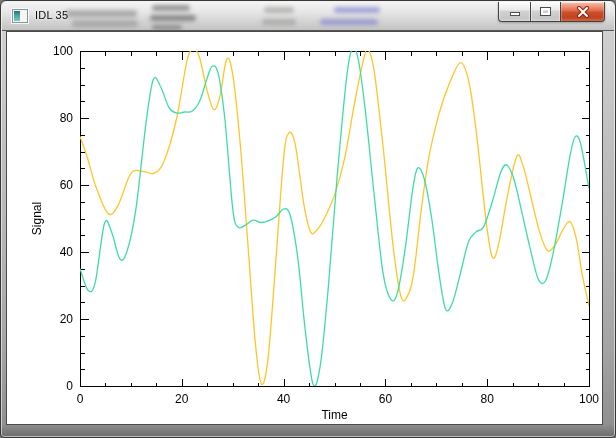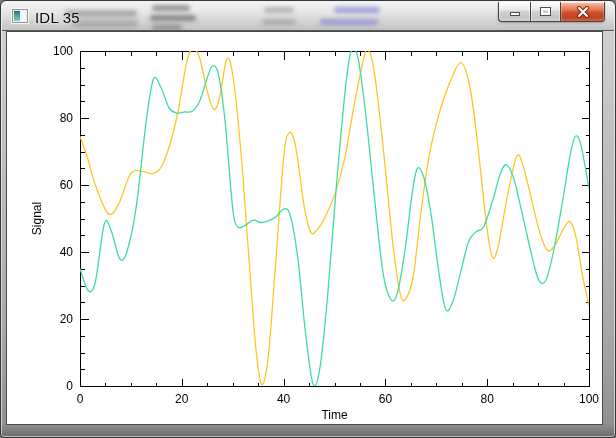--- a/index.html
+++ b/index.html
@@ -28,21 +28,21 @@
   .titlebar-icon {
     position:absolute; left:10px; top:7px; width:16px; height:14px;
     background:#f4f6f5; border:1px solid #8a9795;
     box-shadow:0 0 0 1px rgba(255,255,255,.8);
   }
   .titlebar-icon .pane {
     position:absolute; left:1px; top:1px; width:6px; height:10px;
     background:linear-gradient(180deg,#2f6f70 0%,#49a7a2 45%,#7ccbc2 100%);
   }
   .titlebar-title {
-    position:absolute; left:33px; top:7px; font-size:15px; color:#0a0a0a;
+    position:absolute; left:33px; top:7px; font-size:11px; color:#0a0a0a;
     text-shadow:0 0 3px rgba(255,255,255,.9);
     letter-spacing:.2px; white-space:nowrap;text-align:right;
   }
 
   
   .controls { position:absolute; top:0; right:9px; display:flex; height:20px;
               filter:drop-shadow(0 1px 1px rgba(0,0,0,.25)); }
   .cbtn {
     height:20px; border:1px solid #424242; border-top:none;
     background:linear-gradient(180deg,#fdfdfd 0%,#eaeaea 40%,#d2d2d2 50%,#c6c6c6 85%,#d6d6d6 100%);

